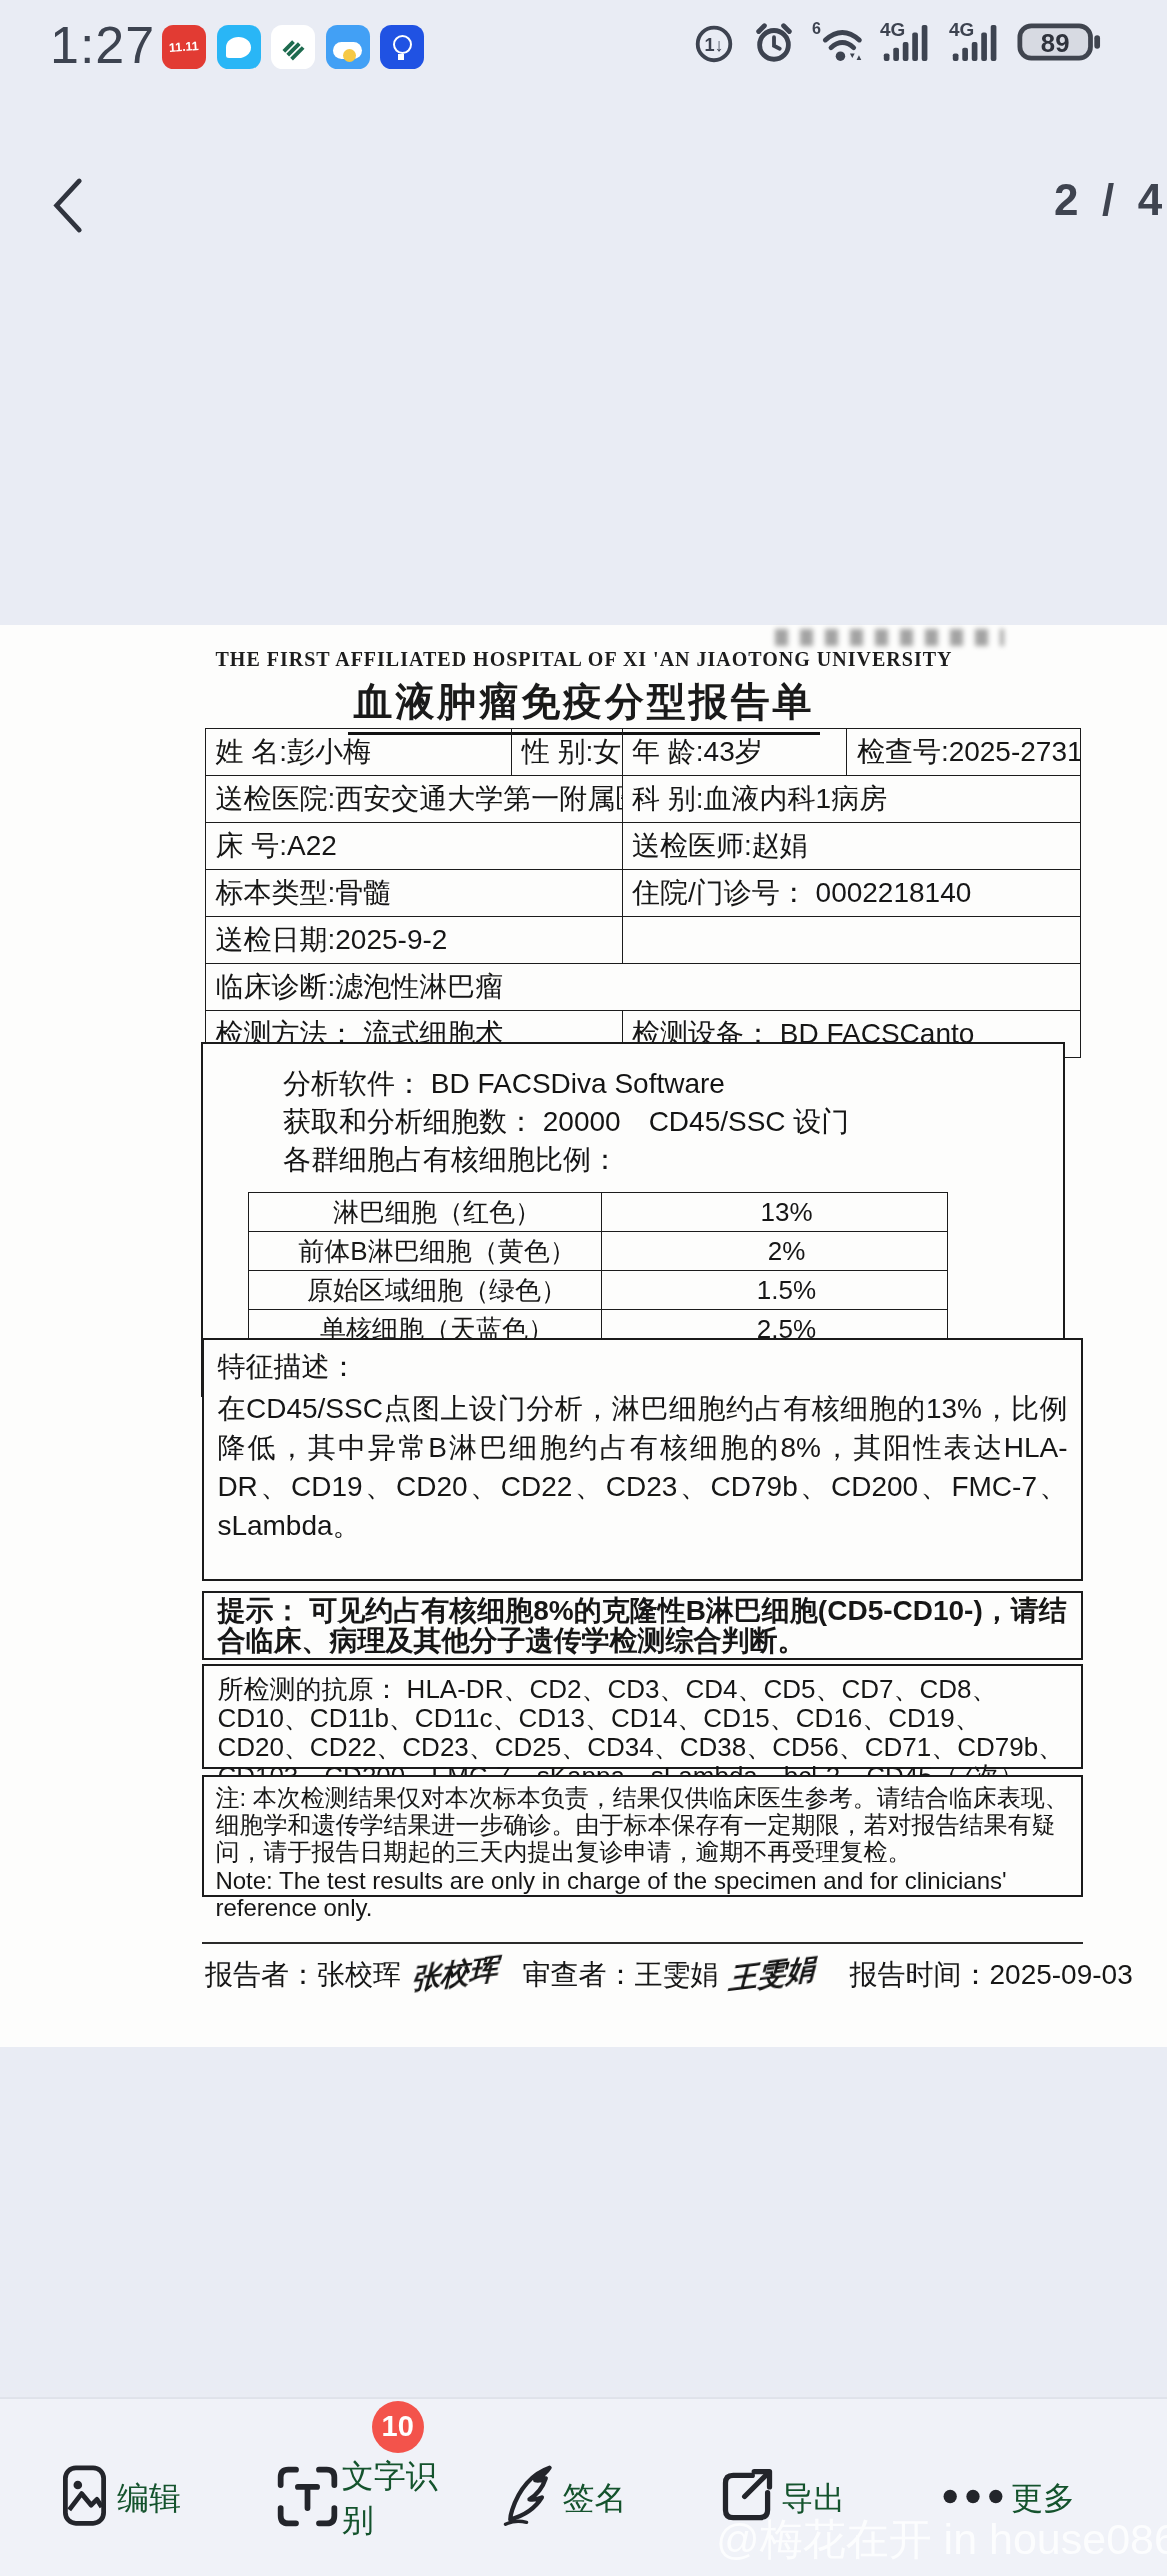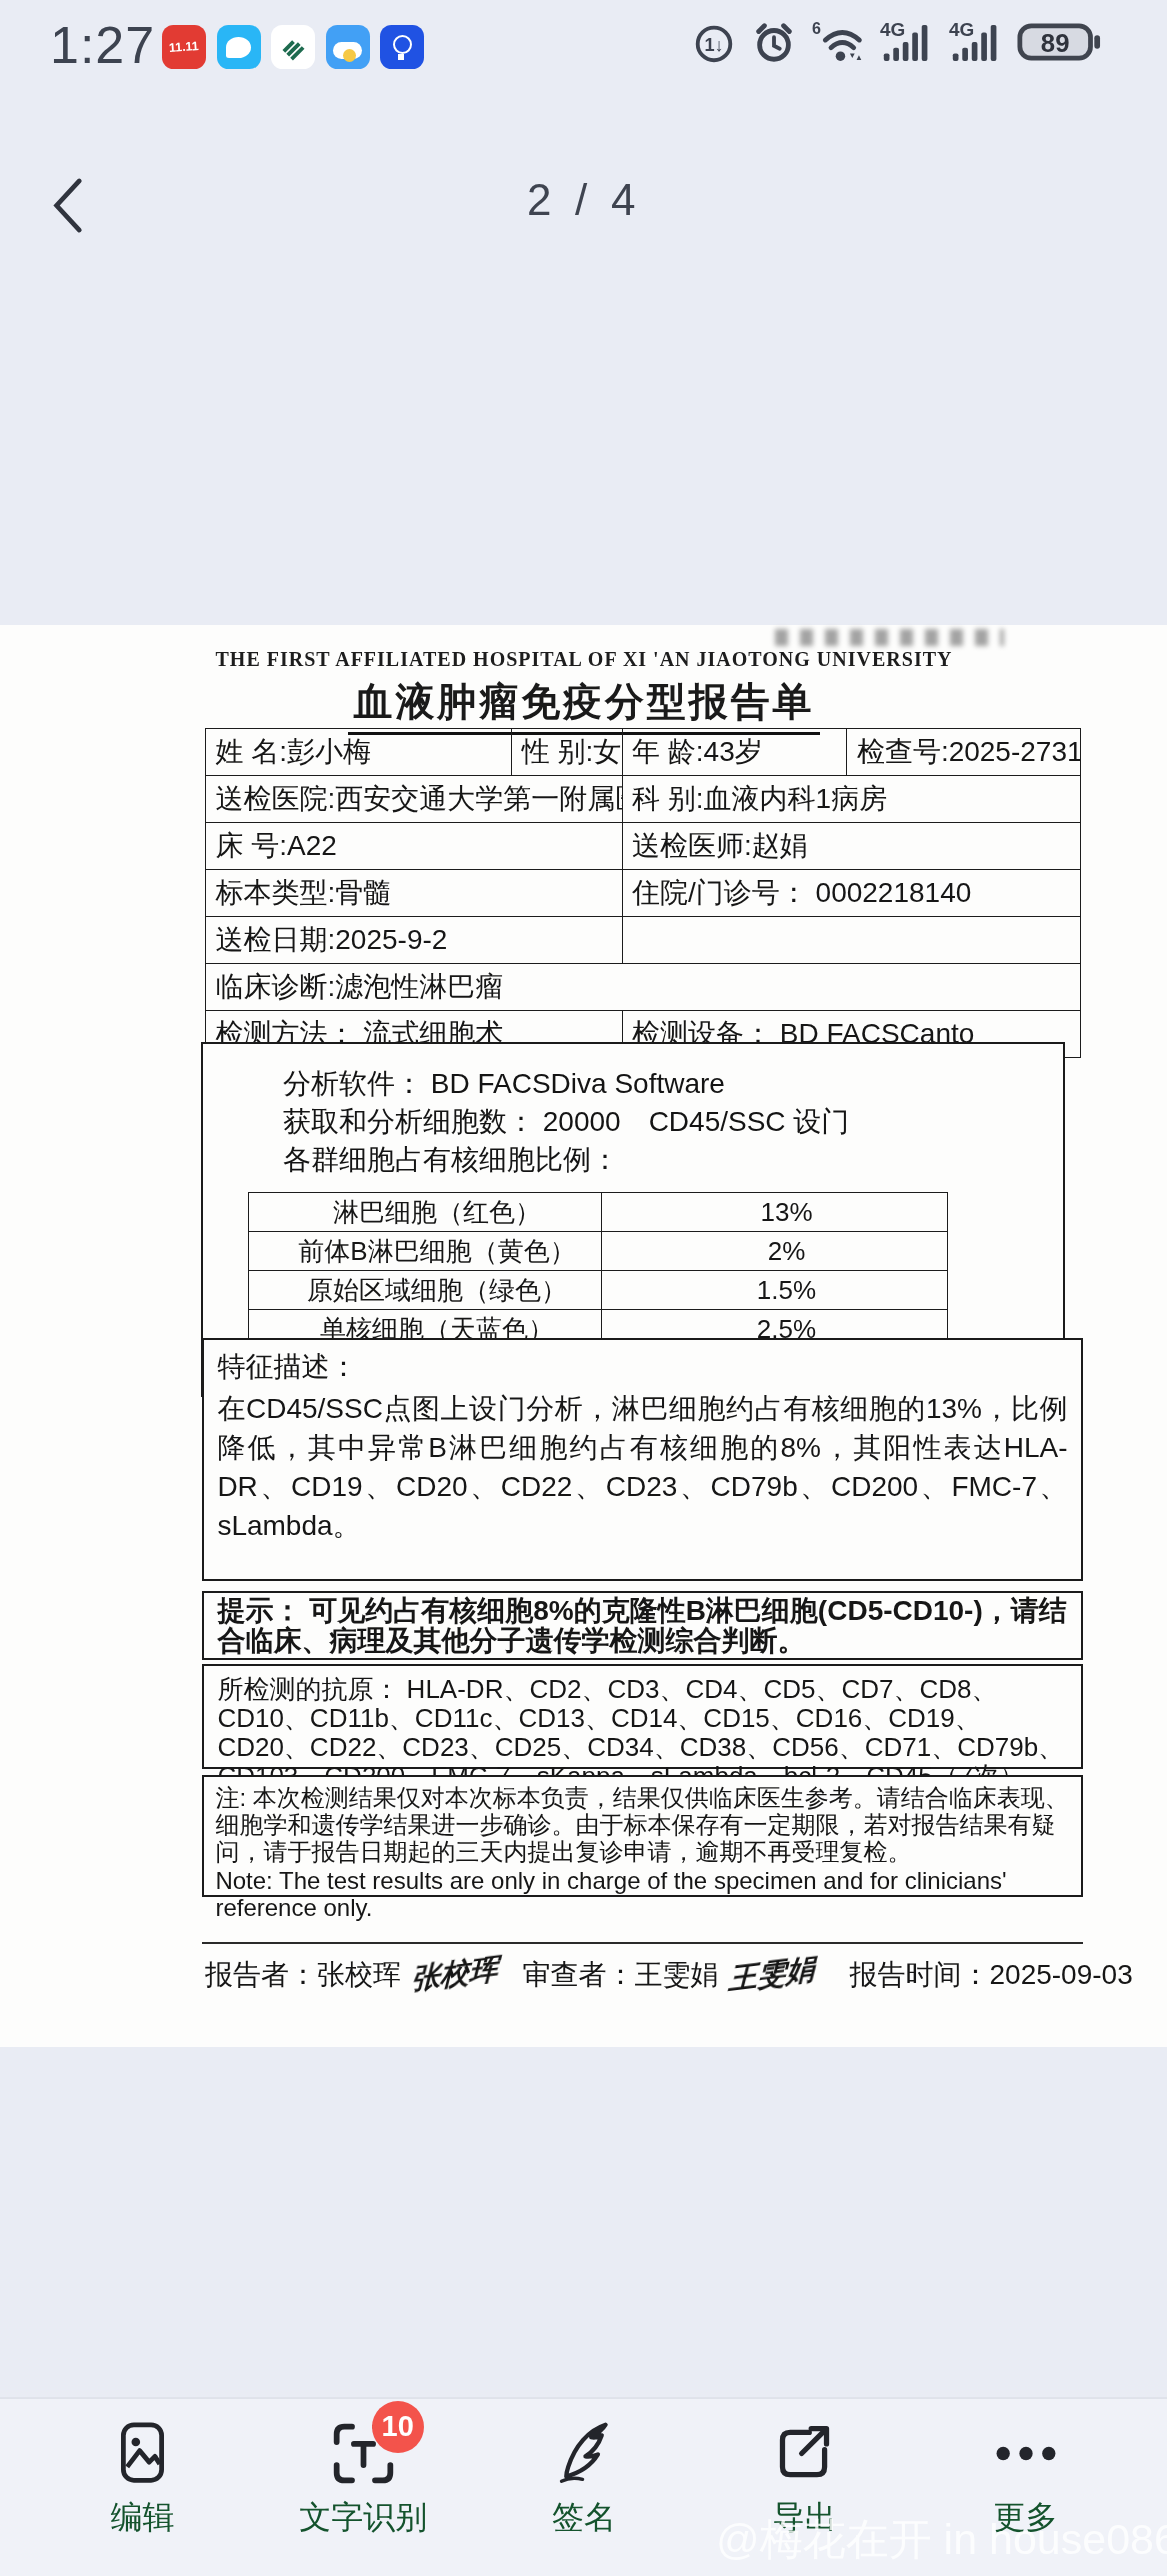--- a/index.html
+++ b/index.html
@@ -21,22 +21,22 @@
   .zigzag { width:27px; height:27px; }
   .cloud { position:relative; width:29px; height:17px; background:#fff; border-radius:9.5px; top:3.8px;}
   .sun { position:absolute; right:5.7px; top:6.7px; width:13.4px; height:13.4px; border-radius:50%; background:#f6c945;}
   .bulb { width:19px; height:19px; border:2.9px solid #fff; border-radius:50%; position:relative; top:-2.9px;}
   .bulb:after { content:""; position:absolute; left:3.8px; top:17px; width:5.7px; height:6.7px; background:#fff;}
   .sb-right { position:absolute; right:67px; top:19px; display:flex; align-items:center; gap:13.4px; }
   .sbi { display:block; }
   
   .nav-bar { position:absolute; top:143px; left:0; width:100%; height:114px; }
   .back-btn { position:absolute; left:50px; top:29px; width:57px; height:67px; display:flex; align-items:center; }
-  .page-indicator { position:absolute; left:0; right:0; top:32px; text-align:center;
-                    font-size:44px; color:#3f4450; letter-spacing:5.7px; font-weight:400;}
+  .page-indicator { position:absolute; left:0; right:0; top:32px; text-align:right;
+                    font-size:44px; color:#3f4450; letter-spacing:5.7px; font-weight:700;}
   
   .doc { position:absolute; top:625px; left:0; width:1168px; height:1422px; background:#fdfdfc;
          color:#161616; }
   .smudge { position:absolute; top:3.8px; left:775px; width:229px; height:17px;
             background:repeating-linear-gradient(90deg,#5a5a5a 0 13.4px, transparent 13.4px 25px);
             filter:blur(2.9px); opacity:.55; }
   .hospital-en { position:absolute; top:23px; left:0; right:0; text-align:center;
                  font-size:20px; font-weight:700; letter-spacing:1px; color:#1d1d1d;
                  font-family:"Liberation Serif", serif; filter:blur(0.4px); }
   .doc-title { position:absolute; top:50px; left:0; right:0; text-align:center; }
@@ -64,21 +64,21 @@
   .doc-footer-line { position:absolute; top:1317px; left:202px; width:881px; border-top:2.9px solid #2a2a2a; }
   .doc-footer { position:absolute; top:1330px; left:205px; width:878px; font-size:28px;
                 display:flex; align-items:center; white-space:nowrap; }
   .sig { font-style:italic; font-weight:700; display:inline-block; transform:rotate(-7deg) skewX(-8deg);
          margin:0 25px 0 9.5px; font-size:29px; filter:blur(0.4px); }
   .gap-m { margin-left:9.5px; }
   
   .toolbar { position:absolute; left:0; bottom:0; width:1168px; height:177px; background:#F0F2F8;
              display:flex; justify-content:space-between; padding:17px 52px 0 52px;
              box-shadow:0 -1.9px 0 rgba(60,65,80,0.06); }
-  .tool-item { width:181px; display:flex; flex-direction:column; align-items:center; position:relative; }
+  .tool-item { width:181px; display:flex; align-items:center; position:relative; }
   .tool-icon { height:74px; display:flex; align-items:center; justify-content:center; }
   .tool-label { font-size:32px; color:#14532d; margin-top:5.7px; }
   .badge { position:absolute; top:-15.3px; left:99px; min-width:52px; height:52px; border-radius:26px;
            background:#F3534B; color:#fff; font-size:29px; font-weight:600;
            display:flex; align-items:center; justify-content:center; padding:0 7.6px; }
   .watermark { position:absolute; left:716px; top:2511px; font-size:43px; color:rgba(255,255,255,0.8);
                white-space:nowrap; z-index:5; font-weight:500; }
 </style>
 </head>
 <body>

